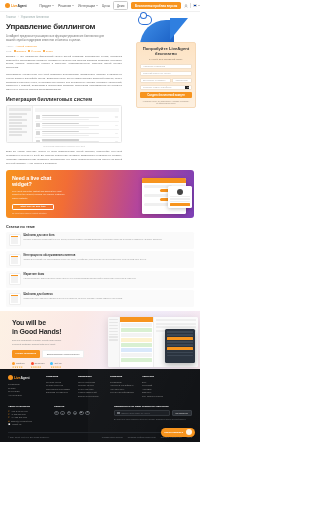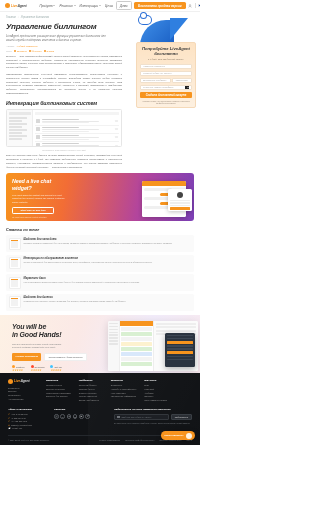--- a/index.html
+++ b/index.html
@@ -5,21 +5,21 @@
 <style>
   * { box-sizing: border-box; margin: 0; padding: 0; }
   html, body {
     width: 200px; height: 508px;
     font-family: "Liberation Sans", sans-serif;
     background: #ffffff;
     overflow: hidden;
   }
   body { position: relative; }
 
-  .page { width: 200px; height: 508px; position: relative; background:#fff;font-style:italic; }
+  .page { width: 200px; height: 508px; position: relative; background:#fff; }
 
   
   .topnav {
     height: 12px; background: #fff;
     display: flex; align-items: center;
     padding: 0 5px; gap: 3px;
     border-bottom: 1px solid #f0f0f0;
   }
   .logo { display:flex; align-items:center; gap:1px; }
   .logo-mark {

